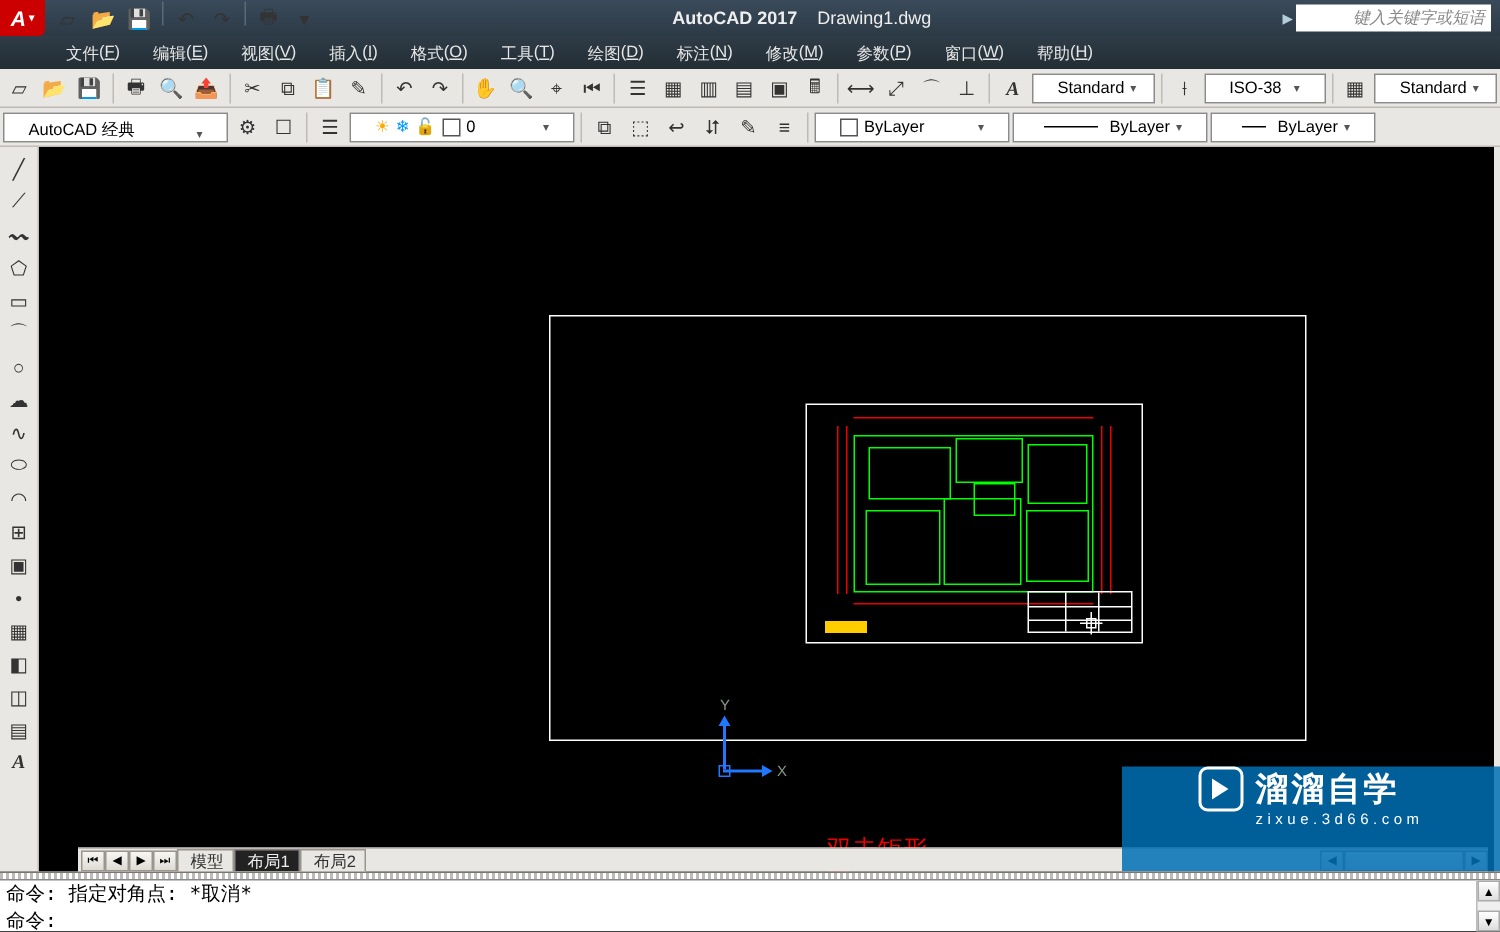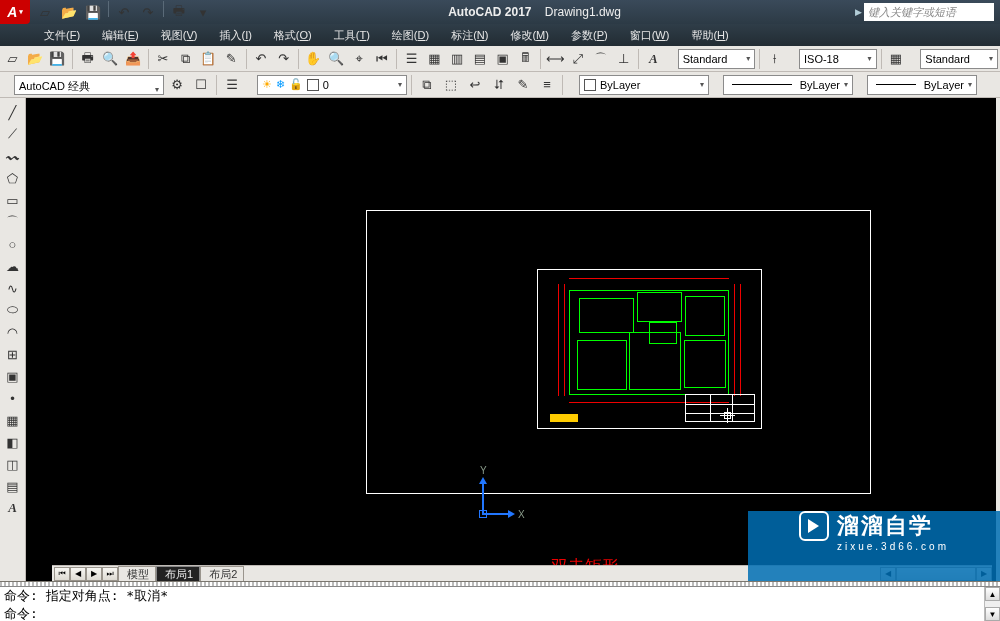--- a/index.html
+++ b/index.html
@@ -9,32 +9,32 @@
 .title-bar { height: 24px; background: linear-gradient(#3a4a5a, #2c3a45); display: flex; align-items: center; color: #fff; }
 .app-logo { width: 30px; height: 24px; background: #c00; display: flex; align-items: center; justify-content: center; font-weight: bold; font-size: 14px; color: #fff; font-style: italic; border-radius: 0 0 4px 0; }
 .app-logo::after{ content:"▾"; font-size:7px; margin-left:2px; font-style:normal;}
 .qat { display: flex; gap: 2px; margin-left: 4px; }
 .qat-btn { width: 18px; height: 18px; display: flex; align-items: center; justify-content: center; color: #cfd6dc; font-size: 12px; }
 .qat-sep { width: 1px; height: 16px; background: #5a6a78; margin: 0 2px; }
 .title-text { flex: 1; text-align: center; font-size: 12px; color: #eee; }
 .title-text .app{ font-weight:bold; }
 .search-row { display: flex; align-items: center; margin-right: 6px; }
 .search-arrow{ color:#b3ced8; font-size:9px; margin-right:2px;}
-.search-box { width: 130px; height: 18px; background: #fff; color: #888; font-style: italic; padding: 0 4px; font-size: 11px; line-height:18px; }
+.search-box { width: 130px; height: 18px; background: #fff; color: #888; font-style: italic; padding: 0 4px; font-size: 11px; line-height:18px;text-align:right; }
 
 
 .menu-bar { height: 22px; background: linear-gradient(#2f3d48, #222c33); display: flex; align-items: center; padding: 0 40px 0 40px; gap: 14px; color: #e6e6e6; font-size: 11px; }
 .menu-item { height: 100%; display: flex; align-items: center; padding: 0 4px; cursor: default; }
 .menu-item .mn{ text-decoration:underline; }
 
 
 .toolbar-row { height: 26px; background: #e9e7e3; border-bottom: 1px solid #bfbab5; display: flex; align-items: center; padding: 0 2px; gap: 2px; }
 .tb-sep{ width:1px; height:20px; background:#bfbab5; margin:0 2px;}
 .tb-btn { width: 22px; height: 22px; display: flex; align-items: center; justify-content: center; border:1px solid transparent; border-radius:2px; color:#333; font-size:13px;}
-.combo{ height:20px; background:#fff; border:1px solid #8b8b8b; display:flex; align-items:center; padding:0 4px; font-size:11px; gap:4px;margin-left:12px;}
+.combo{ height:20px; background:#fff; border:1px solid #8b8b8b; display:flex; align-items:center; padding:0 16px; font-size:11px; gap:4px;}
 .combo .dd{ color:#555; font-size:8px; margin-left:auto;}
 .combo.sm{ width:82px;}
 
 
 .row2 .combo.workspace{ width:150px;align-items:flex-end; }
 
 
 .main { position: absolute; top: 98px; left: 0; right: 0; bottom: 40px; display: flex; }
 .left-tools { width: 26px; background: #e9e7e3; border-right:1px solid #bfbab5; display:flex; flex-direction:column; padding-top:4px; gap:2px; align-items:center;}
 .lt-btn{ width:20px; height:20px; display:flex; align-items:center; justify-content:center; font-size:13px; color:#333;}
@@ -181,21 +181,21 @@
   <div class="tb-btn">⊥</div>
   <div class="tb-sep"></div>
   <div class="tb-btn A-icn">A</div>
   <div class="combo sm">
       <span>Standard</span>
       <span class="dd">▾</span>
     </div>
   <div class="tb-sep"></div>
   <div class="tb-btn">⟊</div>
   <div class="combo sm">
-      <span>ISO-18</span>
+      <span>ISO-38</span>
       <span class="dd">▾</span>
     </div>
   <div class="tb-sep"></div>
   <div class="tb-btn">▦</div>
   <div class="combo sm">
       <span>Standard</span>
       <span class="dd">▾</span>
     </div>
 </div>
 

